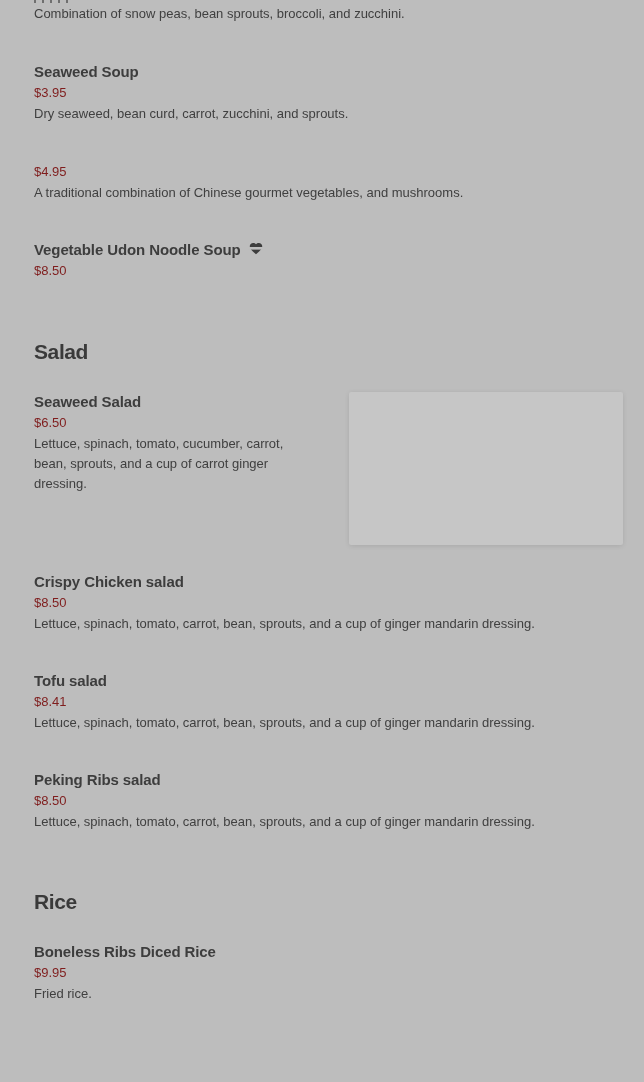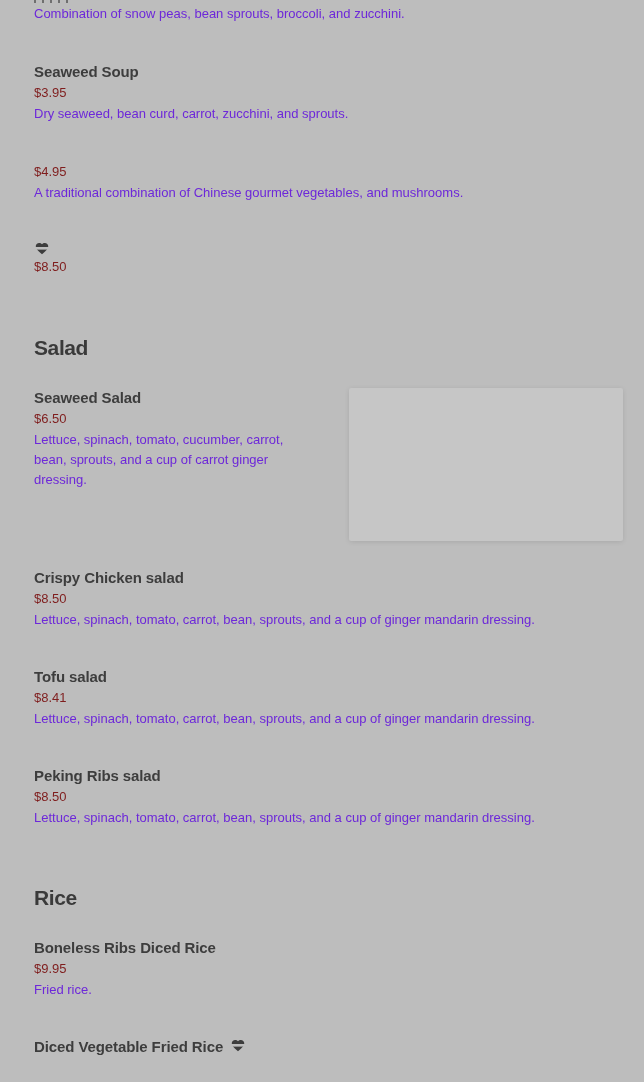--- a/index.html
+++ b/index.html
@@ -19,21 +19,21 @@
     font-size: 15px; line-height: 20px; font-weight: 700;
     color: #3d3d3d; letter-spacing: -0.1px;
     display: flex; gap: 7px;
   }
   .item-price {
     font-size: 13px; line-height: 22px;
     color: #7f1d1d;
   }
   .item-desc {
     font-size: 13px; line-height: 20px;
-    color: #6d28d9;
+    color: #404040;
   }
   
   .partial-top { margin-bottom: 38px; }
   .price-clip {
     width: 40px; height: 4px; overflow: hidden; position: relative;
   }
   .price-clip::before {
     content: ""; position: absolute; left: 0; top: 0;
     width: 38px; height: 3px; opacity: 0.75;
     background: repeating-linear-gradient(90deg, #555 0 2px, transparent 2px 8px);
@@ -79,20 +79,21 @@
       <p class="item-desc">Dry seaweed, bean curd, carrot, zucchini, and sprouts.</p>
     </article>
 
     <article class="item">
       <div class="item-price">$4.95</div>
       <p class="item-desc">A traditional combination of Chinese gourmet vegetables, and mushrooms.</p>
     </article>
 
     <article class="item">
       <h3 class="item-name">
+        <span>Vegetable Udon Noodle Soup</span>
         <svg class="heart-icon" width="16" height="15" viewBox="0 0 24 24" aria-hidden="true">
           <path fill="#3d3d3d" d="M12 21.35l-1.45-1.32C5.4 15.36 2 12.28 2 8.5 2 5.42 4.42 3 7.5 3c1.74 0 3.41.81 4.5 2.09C13.09 3.81 14.76 3 16.5 3 19.58 3 22 5.42 22 8.5c0 3.78-3.4 6.86-8.55 11.54L12 21.35z"></path>
           <rect x="0" y="9.6" width="24" height="4.2" fill="#bdbdbd"></rect>
         </svg>
       </h3>
       <div class="item-price">$8.50</div>
     </article>
 
   </section>
 
@@ -140,24 +141,15 @@
     <h2 class="section-heading">Rice</h2>
 
     <article class="item">
       <h3 class="item-name">
         <span>Boneless Ribs Diced Rice</span>
       </h3>
       <div class="item-price">$9.95</div>
       <p class="item-desc">Fried rice.</p>
     </article>
 
-    <article class="item clipped-bottom">
-      <h3 class="item-name">
-        <span>Diced Vegetable Fried Rice</span>
-        <svg class="heart-icon" width="16" height="15" viewBox="0 0 24 24" aria-hidden="true">
-          <path fill="#3d3d3d" d="M12 21.35l-1.45-1.32C5.4 15.36 2 12.28 2 8.5 2 5.42 4.42 3 7.5 3c1.74 0 3.41.81 4.5 2.09C13.09 3.81 14.76 3 16.5 3 19.58 3 22 5.42 22 8.5c0 3.78-3.4 6.86-8.55 11.54L12 21.35z"></path>
-          <rect x="0" y="9.6" width="24" height="4.2" fill="#bdbdbd"></rect>
-        </svg>
-      </h3>
-    </article>
   </section>
 
 </div>
 
 </body></html>

